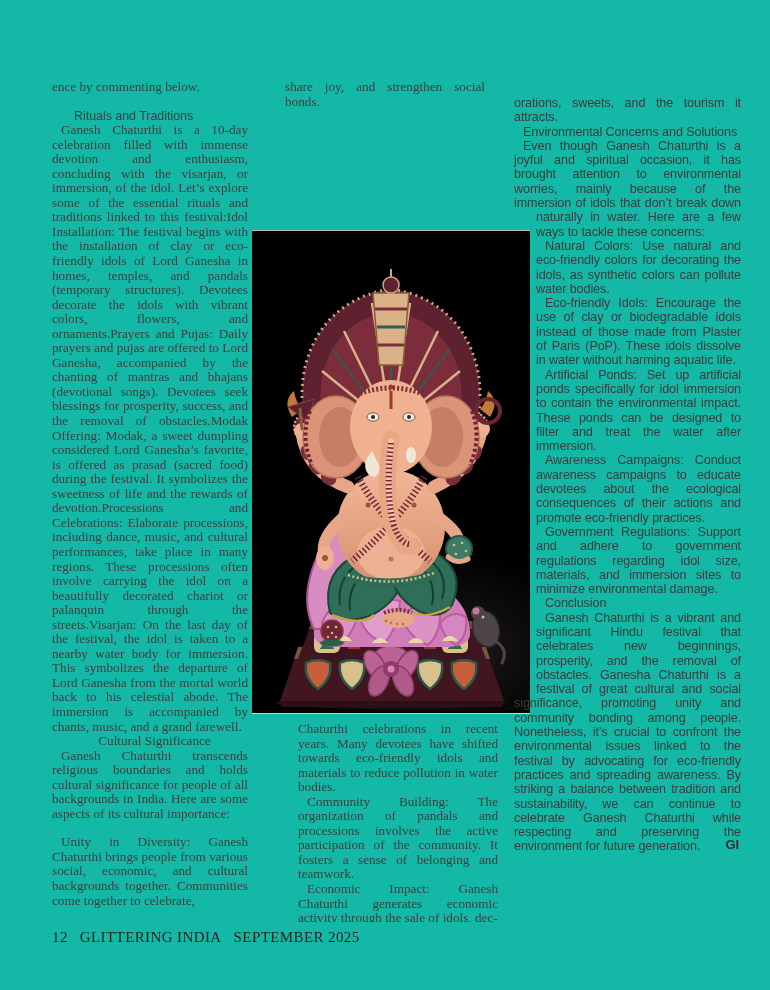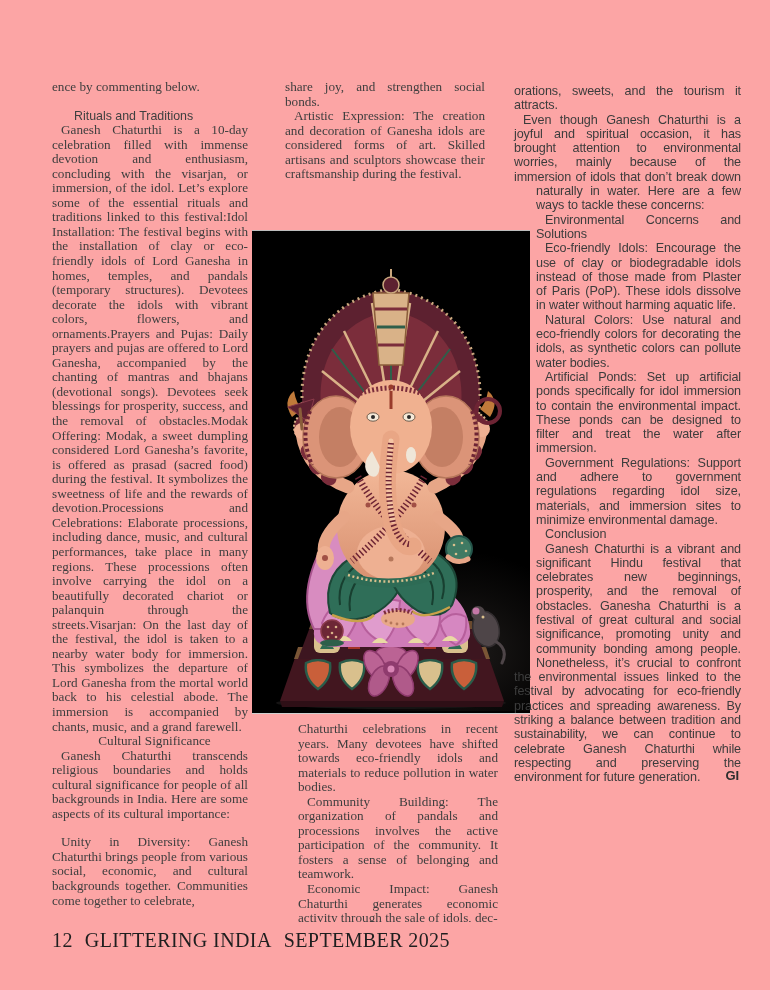--- a/index.html
+++ b/index.html
@@ -1,67 +1,66 @@
 <!DOCTYPE html>
 <html lang="en"><head>
 <meta charset="utf-8">
 <style>
   html,body{margin:0;padding:0;background:#ffffff;}
   .page{
-    position:relative;width:770px;height:990px;background:#fca5a5;overflow:hidden;
+    position:relative;width:770px;height:990px;background:#14b8a6;overflow:hidden;
     font-family:"Liberation Serif", serif;color:#3b3b3b;
   }
   .col{position:absolute;text-align:justify;}
   .col p{margin:0;padding:0;}
   
   .serif-col{font-family:"Liberation Serif", serif;font-size:13.2px;line-height:14.55px;color:#3e3e3e;}
   
   .sans-col{font-family:"Liberation Sans", sans-serif;font-size:12.6px;line-height:14.3px;color:#3c3c3c;letter-spacing:-0.1px;}
   .col1{left:52px;top:80px;width:196px;height:852px;}
   .col2a{left:285px;top:80px;width:200px;height:148px;overflow:hidden;}
   .col2b{left:298px;top:722px;width:200px;height:200px;overflow:hidden;}
-  .col3{left:514px;top:84px;width:227px;height:852px;}
+  .col3{left:514px;top:96px;width:227px;height:852px;}
   .ind{text-indent:9px;}
   .gap{margin-top:14px !important;}
   .sans-head{font-family:Liberation Sans, sans-serif;font-size:12.4px;color:#3f3f3f;text-indent:22px;text-align:left;}
   .serif-head{text-indent:9px;text-align:center;}
   
   .cutout{float:left;width:22px;height:476px;}
   .conclusion-wrap{position:relative;}
   .gi-mark{position:absolute;right:2px;bottom:1px;font-weight:bold;font-family:"Liberation Sans", sans-serif;font-size:13px;color:#2e2e2e;}
   
   .photo{
     position:absolute;left:252px;top:230px;width:278px;height:482px;background:#000;
     border-top:1px solid #bdbdbd;border-bottom:1px solid #cfcfcf;
   }
   .photo svg{display:block;}
   
   .footer{
     position:absolute;left:52px;top:929px;font-family:"Liberation Serif", serif;
-    font-size:20px;color:#1f1f1f;letter-spacing:0.4px;white-space:nowrap;
+    font-size:15px;color:#1f1f1f;letter-spacing:0.4px;white-space:nowrap;
   }
   .footer .fspace{display:inline-block;width:12px;}
 </style>
 </head>
 <body>
 
 <div class="page">
 
   <div class="col serif-col col1">
     <p>ence by commenting below.</p>
     <p class="sans-head gap">Rituals and Traditions</p>
     <p class="ind">Ganesh Chaturthi is a 10-day celebration filled with immense devotion and enthusiasm, concluding with the visarjan, or immersion, of the idol. Let’s explore some of the essential rituals and traditions linked to this festival:Idol Installation: The festival begins with the installation of clay or eco-friendly idols of Lord Ganesha in homes, temples, and pandals (temporary structures). Devotees decorate the idols with vibrant colors, flowers, and ornaments.Prayers and Pujas: Daily prayers and pujas are offered to Lord Ganesha, accompanied by the chanting of mantras and bhajans (devotional songs). Devotees seek blessings for prosperity, success, and the removal of obstacles.Modak Offering: Modak, a sweet dumpling considered Lord Ganesha’s favorite, is offered as prasad (sacred food) during the festival. It symbolizes the sweetness of life and the rewards of devotion.Processions and Celebrations: Elaborate processions, including dance, music, and cultural performances, take place in many regions. These processions often involve carrying the idol on a beautifully decorated chariot or palanquin through the streets.Visarjan: On the last day of the festival, the idol is taken to a nearby water body for immersion. This symbolizes the departure of Lord Ganesha from the mortal world back to his celestial abode. The immersion is accompanied by chants, music, and a grand farewell.</p>
     <p class="serif-head">Cultural Significance</p>
     <p class="ind">Ganesh Chaturthi transcends religious boundaries and holds cultural significance for people of all backgrounds in India. Here are some aspects of its cultural importance:</p>
     <p class="ind gap">Unity in Diversity: Ganesh Chaturthi brings people from various social, economic, and cultural backgrounds together. Communities come together to celebrate,</p>
   </div>
 
   <div class="col serif-col col2a">
     <p>share joy, and strengthen social bonds.</p>
-    <p class="ind">Artistic Expression: The creation and decoration of Ganesha idols are considered forms of art. Skilled artisans and sculptors showcase their craftsmanship during the festival.</p>
   </div>
 
   <div class="photo">
     <svg width="278" height="480" viewBox="0 0 278 480" xmlns="http://www.w3.org/2000/svg">
       <defs>
         <radialGradient id="glow" cx="50%" cy="50%" r="50%">
           <stop offset="0%" stop-color="#383230"></stop>
           <stop offset="60%" stop-color="#141211"></stop>
           <stop offset="100%" stop-color="#000000"></stop>
         </radialGradient>
@@ -268,25 +267,26 @@
   </div>
 
   <div class="col serif-col col2b">
     <p>Chaturthi celebrations in recent years. Many devotees have shifted towards eco-friendly idols and materials to reduce pollution in water bodies.</p>
     <p class="ind">Community Building: The organization of pandals and processions involves the active participation of the community. It fosters a sense of belonging and teamwork.</p>
     <p class="ind">Economic Impact: Ganesh Chaturthi generates economic activity through the sale of idols, dec-</p>
   </div>
 
   <div class="col sans-col col3">
     <p>orations, sweets, and the tourism it attracts.</p>
+    <p class="ind">Environmental Concerns and Solutions</p>
     <p class="ind"><span>Even though Ganesh Chaturthi is a joyful and spiritual occasion, it has brought attention to environmental worries, mainly because of the immersion of idols that don’t break down naturally in water. Here are a </span><span class="cutout"></span><span>few ways to tackle these concerns:</span></p>
-    <p class="ind">Environmental Concerns and Solutions</p>
+    <p class="ind">Natural Colors: Use natural and eco-friendly colors for decorating the idols, as synthetic colors can pollute water bodies.</p>
     <p class="ind">Eco-friendly Idols: Encourage the use of clay or biodegradable idols instead of those made from Plaster of Paris (PoP). These idols dissolve in water without harming aquatic life.</p>
-    <p class="ind">Natural Colors: Use natural and eco-friendly colors for decorating the idols, as synthetic colors can pollute water bodies.</p>
     <p class="ind">Artificial Ponds: Set up artificial ponds specifically for idol immersion to contain the environmental impact. These ponds can be designed to filter and treat the water after immersion.</p>
+    <p class="ind">Awareness Campaigns: Conduct awareness campaigns to educate devotees about the ecological consequences of their actions and promote eco-friendly practices.</p>
     <p class="ind">Government Regulations: Support and adhere to government regulations regarding idol size, materials, and immersion sites to minimize environmental damage.</p>
     <p class="ind">Conclusion</p>
     <div class="conclusion-wrap">
       <p class="ind">Ganesh Chaturthi is a vibrant and significant Hindu festival that celebrates new beginnings, prosperity, and the removal of obstacles. Ganesha Chaturthi is a festival of great cultural and social significance, promoting unity and community bonding among people. Nonetheless, it’s crucial to confront the environmental issues linked to the festival by advocating for eco-friendly practices and spreading awareness. By striking a balance between tradition and sustainability, we can continue to celebrate Ganesh Chaturthi while respecting and preserving the environment for future generation.</p>
       <span class="gi-mark">GI</span>
     </div>
   </div>
 
   <div class="footer">
     <span>12</span><span class="fspace"></span><span>GLITTERING INDIA</span><span class="fspace"></span><span>SEPTEMBER 2025</span>

